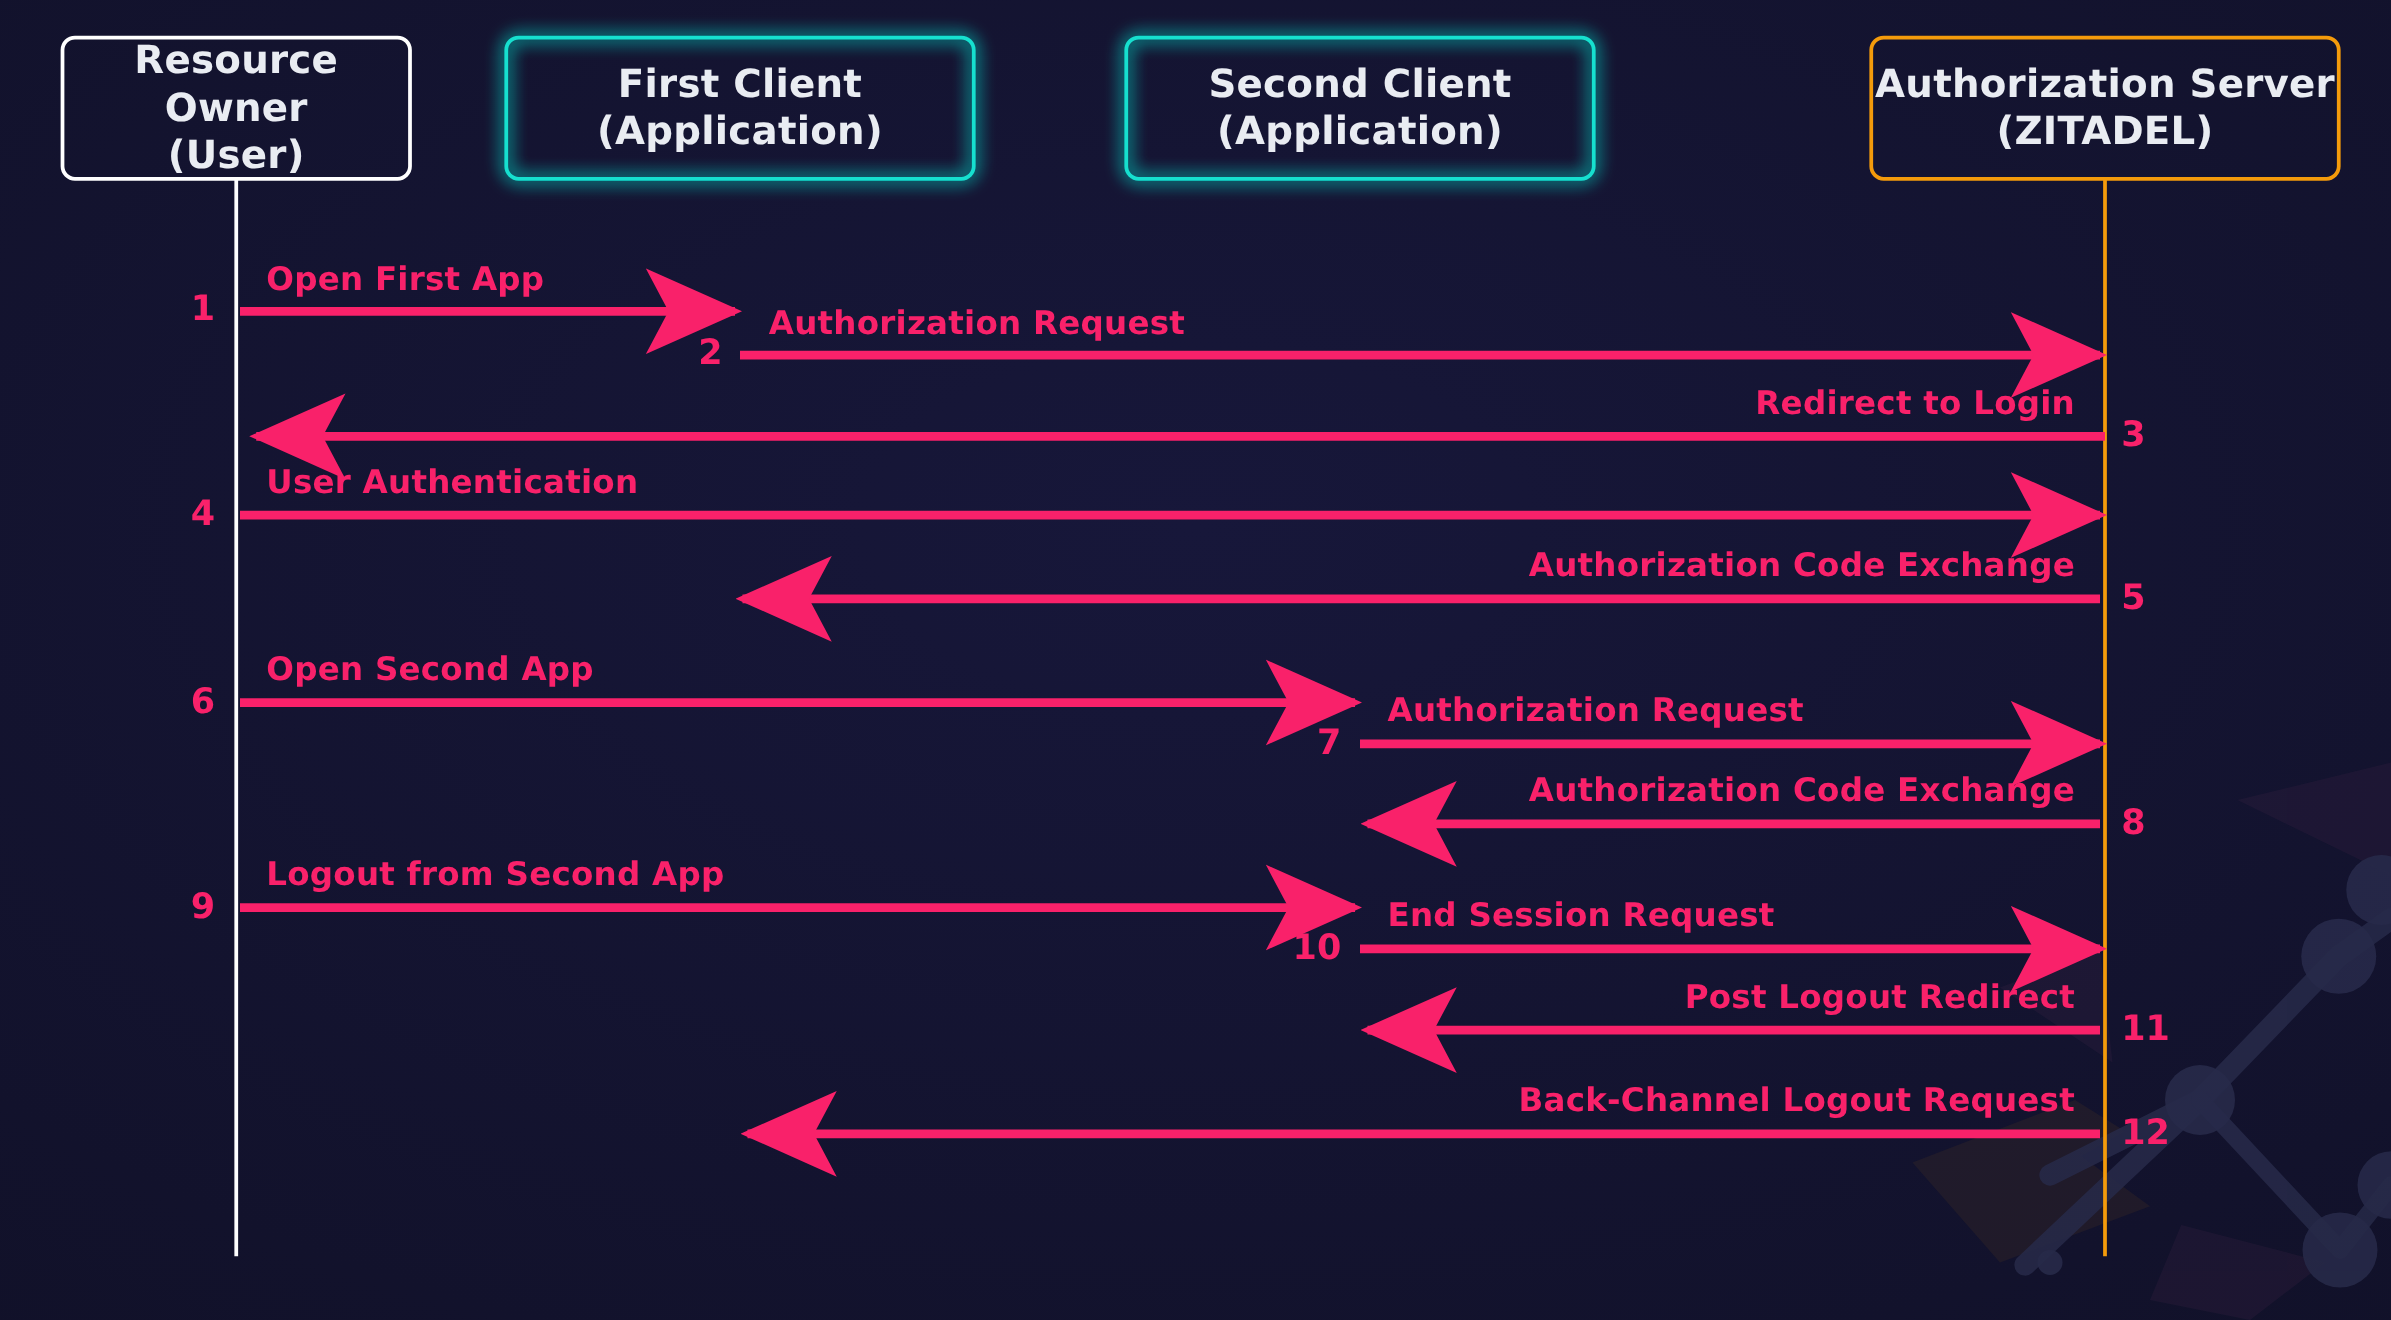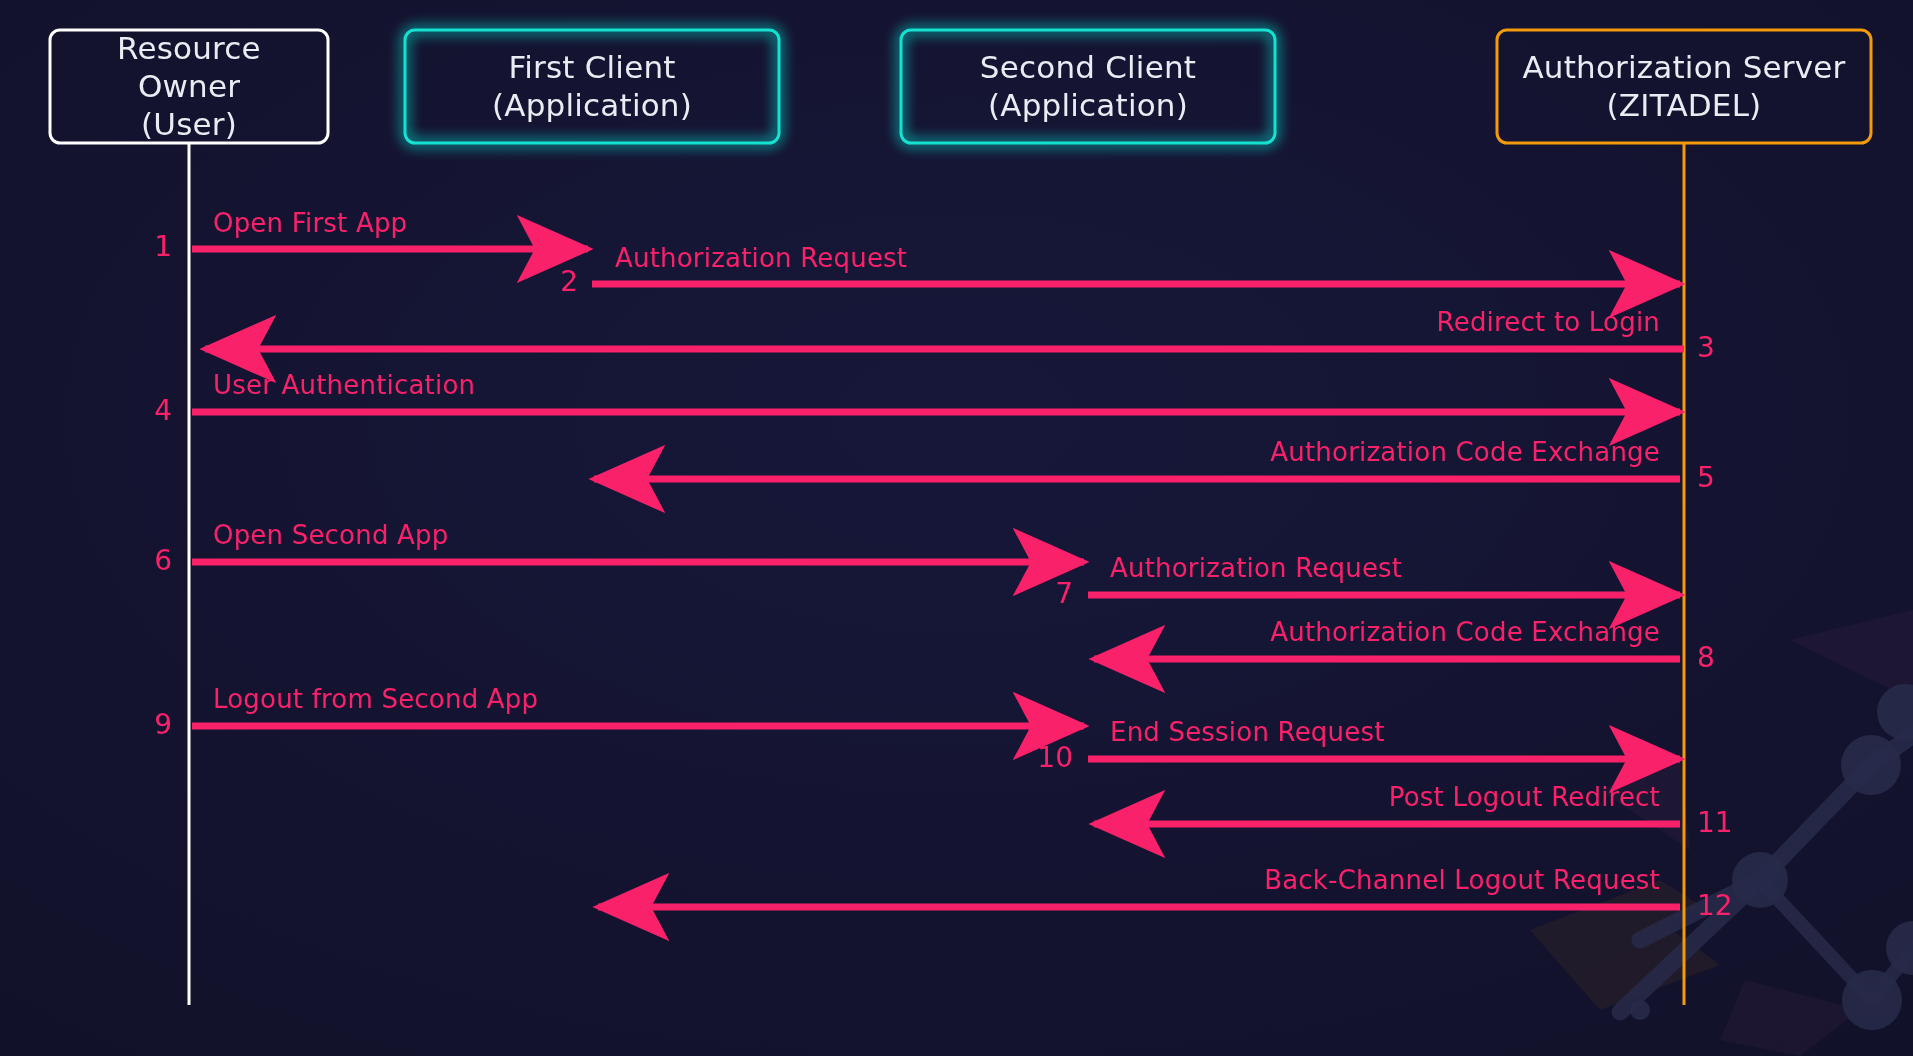--- a/index.html
+++ b/index.html
@@ -12,20 +12,21 @@
     height: 1056px;
     overflow: hidden;
     font-family: "DejaVu Sans", sans-serif;
     position: relative;
   }
   #diagram-root {
     position: absolute;
     inset: 0;
     width: 1913px;
     height: 1052px;
+    font-weight: bold;
   }
   #diagram-svg {
     position: absolute;
     top: 0;
     left: 0;
     display: block;
   }
   .participant-label {
     font-family: "DejaVu Sans", sans-serif;
     fill: #e9ecf2;

